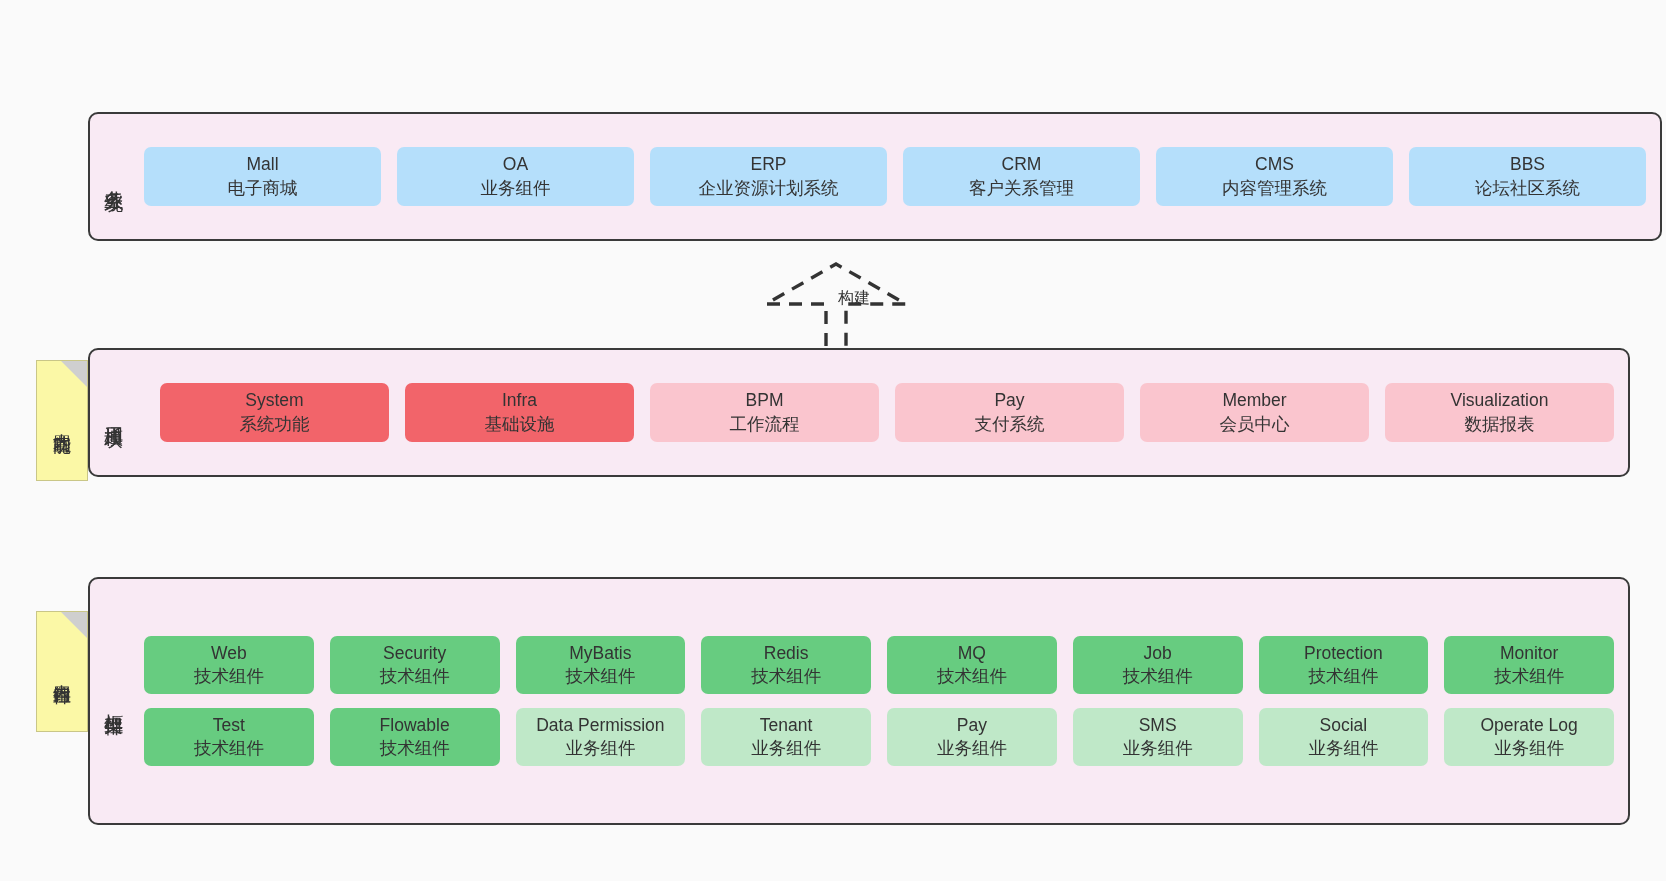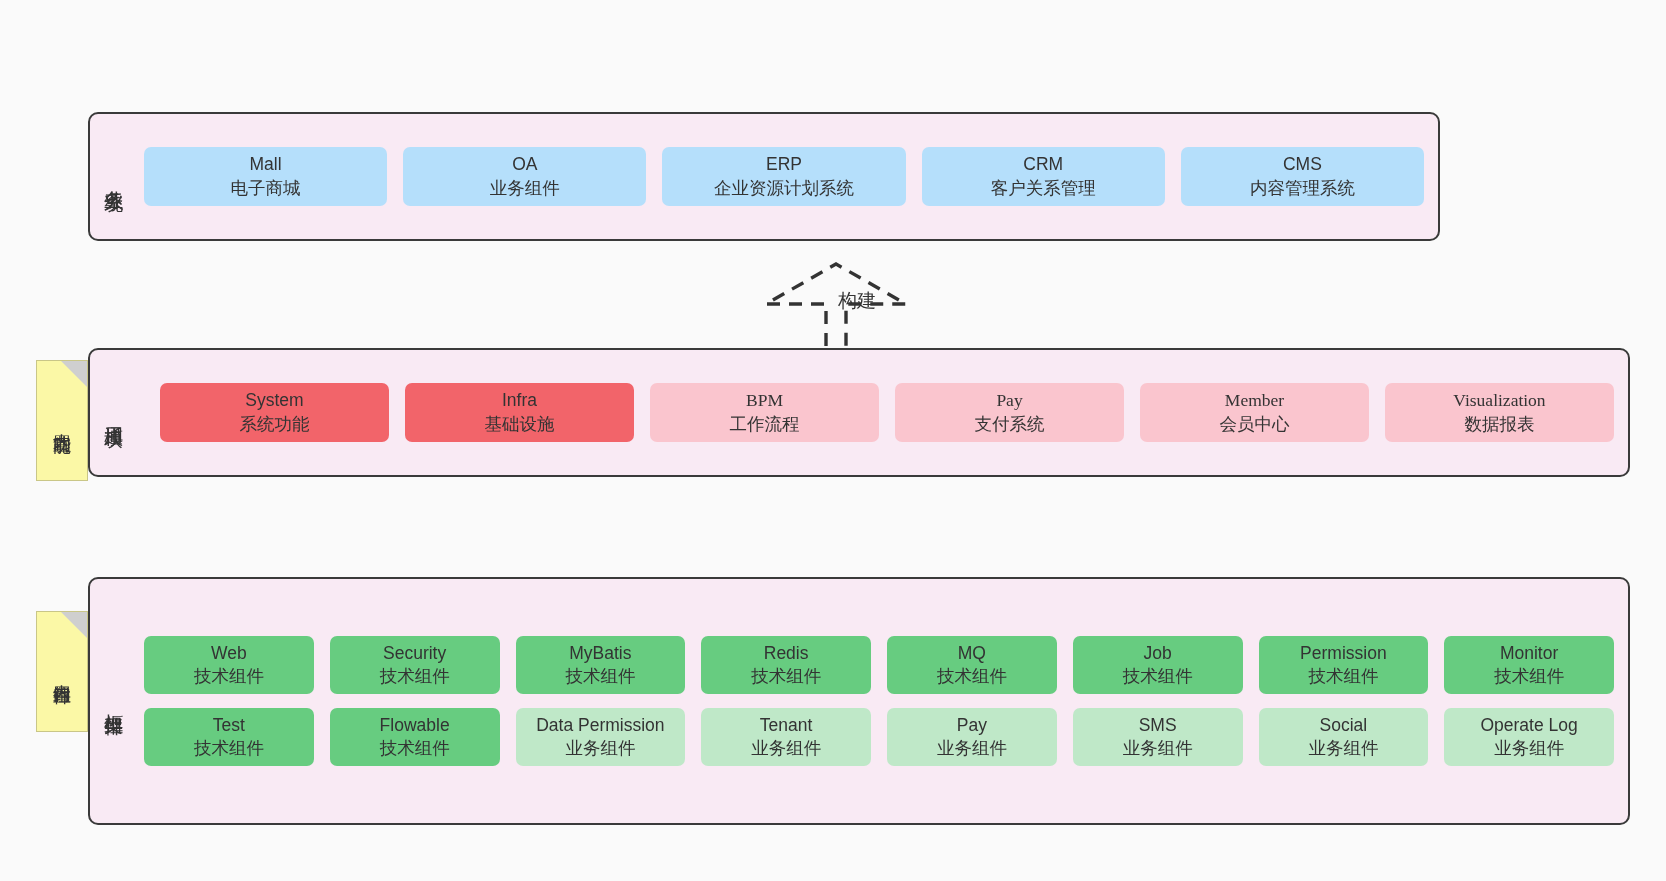--- a/index.html
+++ b/index.html
@@ -78,21 +78,21 @@
     color: #333333;
     box-sizing: border-box;
     padding: 6px 4px;
     user-select: none;
   }
   .card .t1 { display: block; }
   .card .t2 { display: block; }
 
   .c-blue        { background: #b5dffb; }
   .c-red         { background: #f2646a; }
-  .c-pink        { background: #fac5ce; font-family: Liberation Serif, serif; }
+  .c-pink        { background: #fac5ce; }
   .c-green       { background: #67cc80; }
   .c-lightgreen  { background: #bfe8c8; }
 
   
   .note {
     position: absolute;
     background: #fbf8a6;
     border: 1px solid #c9c687;
     box-sizing: border-box;
     font-size: 18px;
@@ -118,33 +118,33 @@
   }
 
   
   .arrow {
     position: absolute;
   }
   .arrow .lbl {
     position: absolute;
     left: 50%;
     transform: translateX(-50%);
-    font-size: 19px;
+    font-size: 16px;
     color: #333333;
     background: transparent;
     white-space: nowrap;
     user-select: none;
   }
 </style>
 </head>
 <body>
 
 <div id="canvas">
 
-  <div class="layer" id="layer-business-systems" style="left:88px; top:112px; width:1352px; height:129px;">
+  <div class="layer" id="layer-business-systems" style="left:88px; top:112px; width:1574px; height:129px;">
     <div class="layer-title">业务系统</div>
     <div class="layer-body">
       <div class="row">
         <div class="card c-blue">
           <span class="t1">Mall</span>
           <span class="t2">电子商城</span>
         </div>
         <div class="card c-blue">
           <span class="t1">OA</span>
           <span class="t2">业务组件</span>
@@ -153,20 +153,24 @@
           <span class="t1">ERP</span>
           <span class="t2">企业资源计划系统</span>
         </div>
         <div class="card c-blue">
           <span class="t1">CRM</span>
           <span class="t2">客户关系管理</span>
         </div>
         <div class="card c-blue">
           <span class="t1">CMS</span>
           <span class="t2">内容管理系统</span>
+        </div>
+        <div class="card c-blue">
+          <span class="t1">BBS</span>
+          <span class="t2">论坛社区系统</span>
         </div>
       </div>
     </div>
   </div>
 
   <div class="arrow" style="left:746px; top:258px; width:180px; height:90px;">
     <svg width="180" height="90" viewBox="0 0 180 90">
       <path d="M 80 88 L 80 46 L 20 46 L 90 6 L 160 46 L 100 46 L 100 88" fill="none" stroke="#333333" stroke-width="3.4" stroke-dasharray="13 9" stroke-linejoin="miter"></path>
     </svg>
     <span class="lbl" style="top:30px; left:92px; transform:none;">构建</span>
@@ -238,21 +242,21 @@
         </div>
         <div class="card c-green">
           <span class="t1">MQ</span>
           <span class="t2">技术组件</span>
         </div>
         <div class="card c-green">
           <span class="t1">Job</span>
           <span class="t2">技术组件</span>
         </div>
         <div class="card c-green">
-          <span class="t1">Permission</span>
+          <span class="t1">Protection</span>
           <span class="t2">技术组件</span>
         </div>
         <div class="card c-green">
           <span class="t1">Monitor</span>
           <span class="t2">技术组件</span>
         </div>
       </div>
 
       <div class="row">
         <div class="card c-green">

